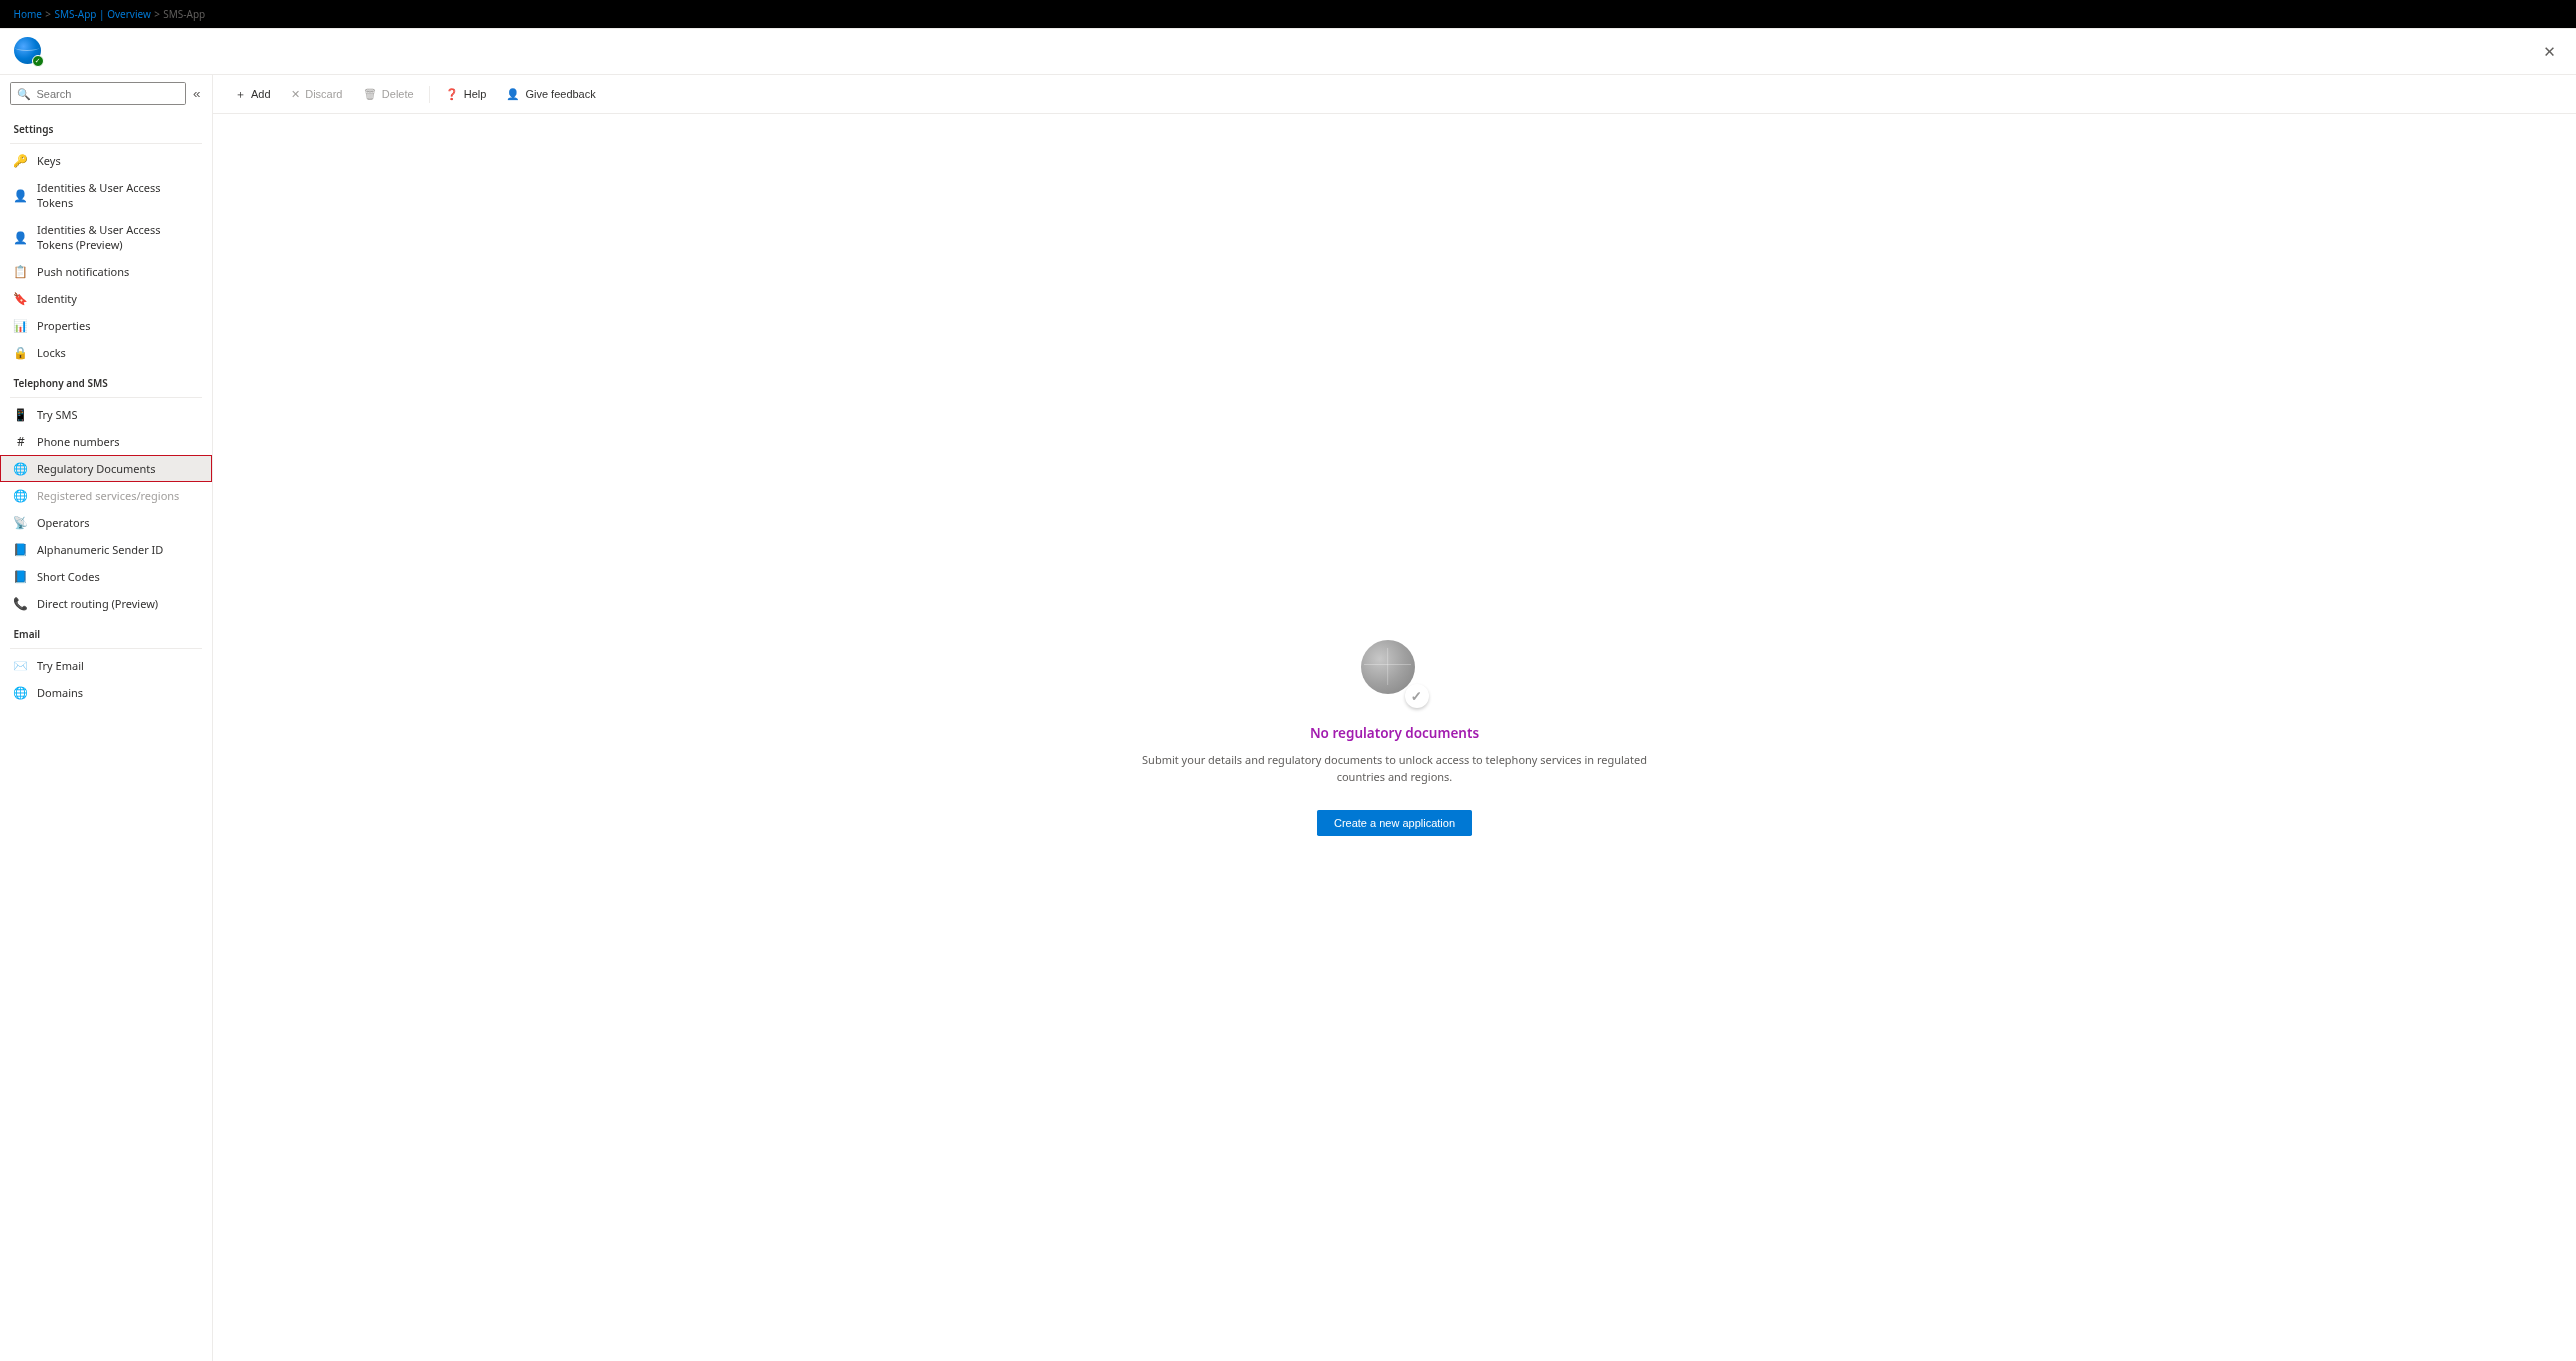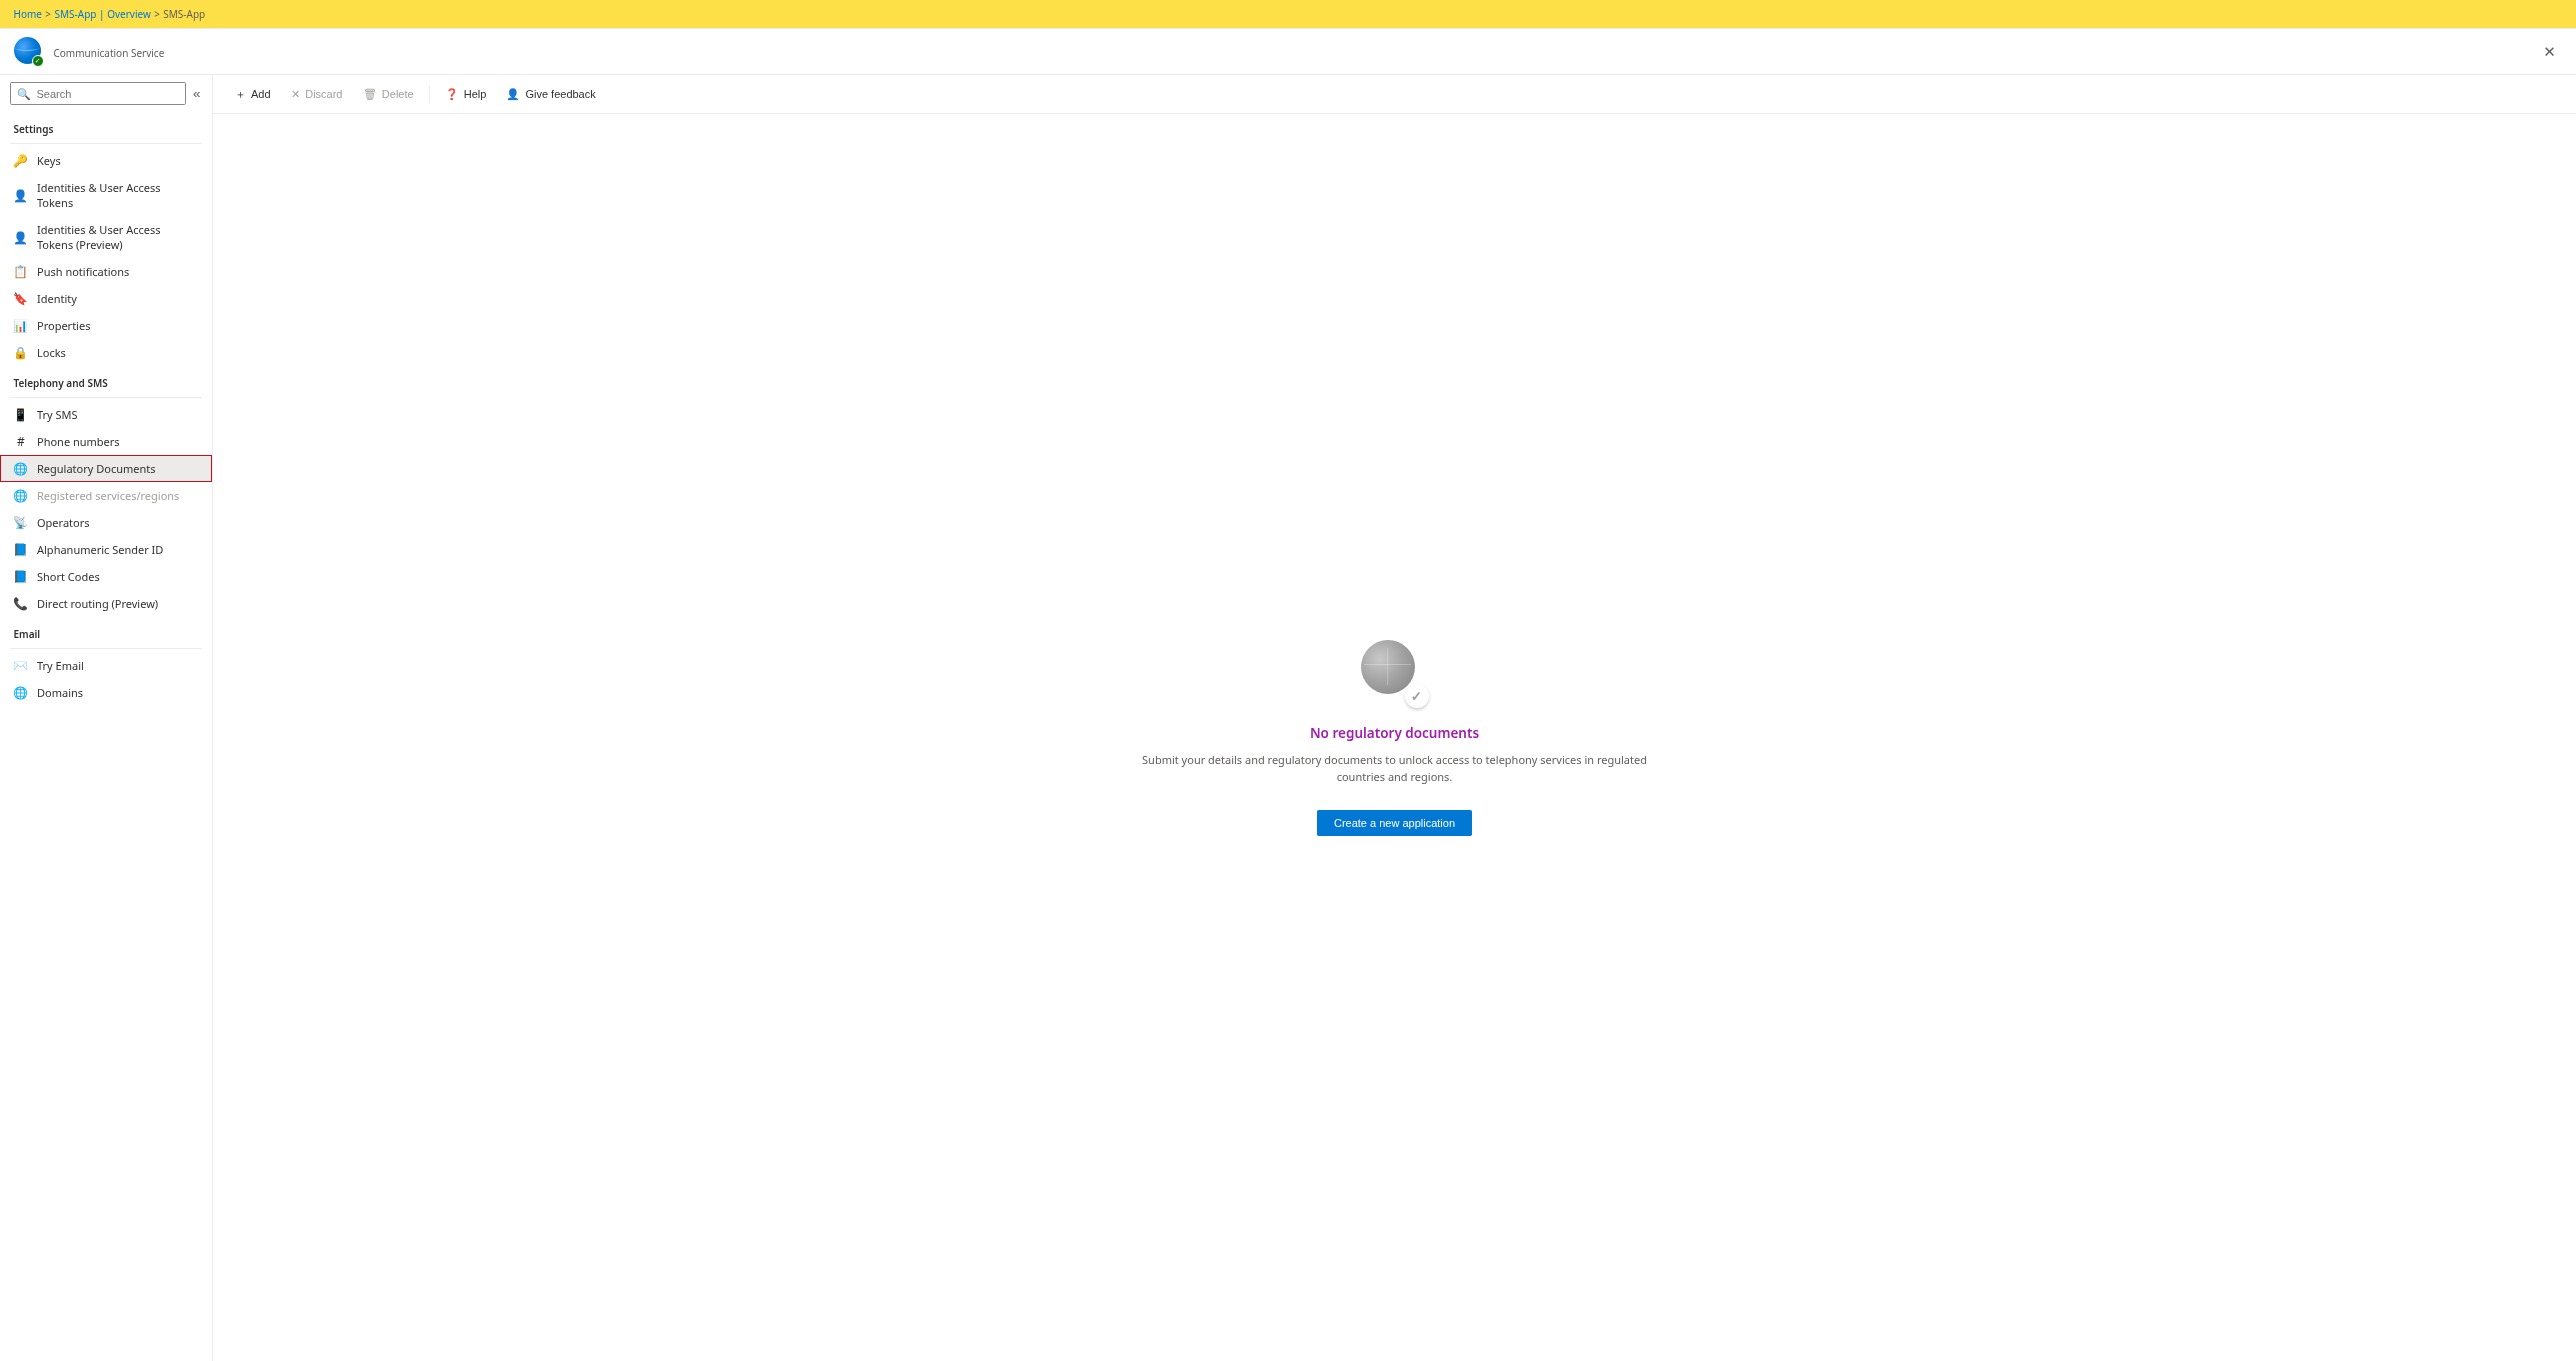--- a/index.html
+++ b/index.html
@@ -7,21 +7,21 @@
 
     
     .breadcrumb-bar {
       padding: 6.8px 13.5px;
       font-size: 10px;
       color: #605e5c;
       display: flex;
       align-items: center;
       gap: 3.4px;
       border-bottom: 0.8px solid #edebe9;
-      background: #fde047;
+      background: #000000;
     }
     .breadcrumb-bar a { color: #0078d4; text-decoration: none; cursor: pointer; }
     .breadcrumb-sep { color: #605e5c; }
 
     
     .page-header {
       display: flex;
       align-items: center;
       padding: 8.5px 13.5px 6.8px 13.5px;
       background: #fff;
@@ -242,21 +242,20 @@
   <span class="breadcrumb-sep">&gt;</span>
   <span>SMS-App</span>
 </div>
 
 <div class="page-header">
   <div class="header-icon">
     <div class="globe"></div>
     <div class="badge"></div>
   </div>
   <div class="header-text">
-    <div class="header-subtitle">Communication Service</div>
   </div>
   <button class="close-btn">✕</button>
 </div>
 
 <div class="main-layout">
 
   <div class="sidebar">
     <div class="sidebar-search-row">
       <div class="sidebar-search">
         <span class="search-icon">🔍</span>

